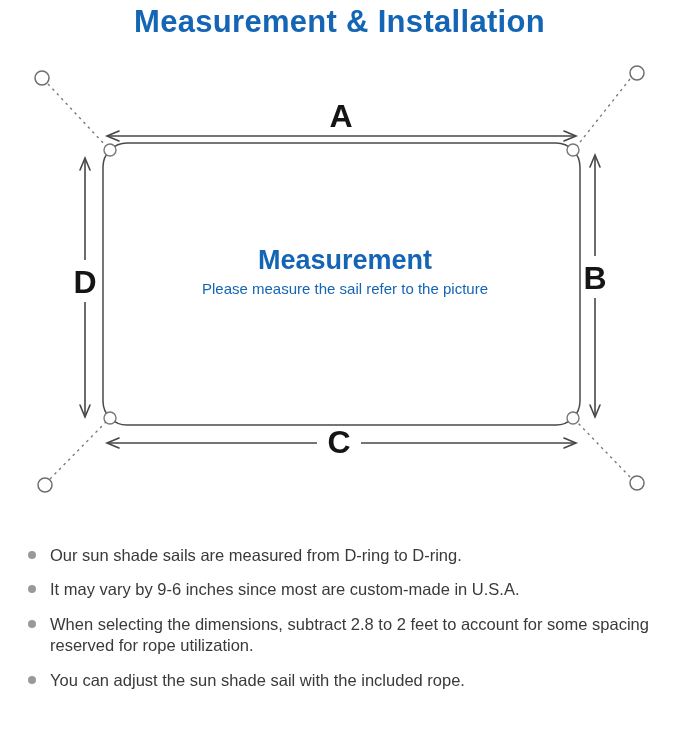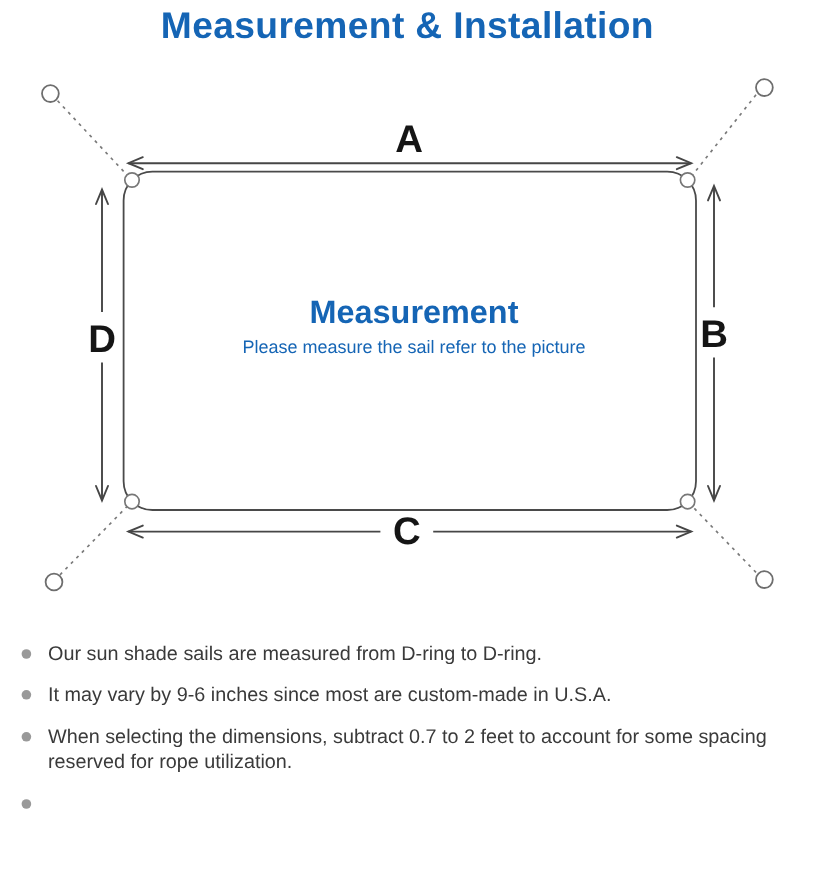--- a/index.html
+++ b/index.html
@@ -30,21 +30,21 @@
   .ring { fill: #ffffff; stroke: #6e6e6e; stroke-width: 1.5; }
   .grommet { fill: #ffffff; stroke: #777777; stroke-width: 1.4; }
   .dim-label { font-family: "Liberation Sans", sans-serif; font-size: 32px; font-weight: bold; fill: #151515; text-anchor: middle; }
   .center-title { font-family: "Liberation Sans", sans-serif; font-size: 27px; font-weight: bold; fill: #1565b5; text-anchor: middle; }
   .center-sub { font-family: "Liberation Sans", sans-serif; font-size: 15px; fill: #1565b5; text-anchor: middle; }
 
   .bullets {
     position: absolute;
     top: 533px; left: 14px; right: 8px;
   }
-  .bullets ul { list-style: none; margin: 2px; padding: 0; }
+  .bullets ul { list-style: none; margin: 12px; padding: 0; }
   .bullets li {
     position: relative;
     padding-left: 24px;
     margin-bottom: 13px;
     font-size: 16.5px;
     line-height: 1.3;
     color: #3a3a3a;
   }
   .bullets .dot {
     position: absolute; left: 2px; top: 6px;
@@ -117,19 +117,20 @@
     <li>
       <span class="dot"></span>
       <span>Our sun shade sails are measured from D-ring to D-ring.</span>
     </li>
     <li>
       <span class="dot"></span>
       <span>It may vary by 9-6 inches since most are custom-made in U.S.A.</span>
     </li>
     <li>
       <span class="dot"></span>
-      <span>When selecting the dimensions, subtract 0.7 to 2 feet to account for some spacing reserved for rope utilization.</span>
+      <span>When selecting the dimensions, subtract 2.8 to 2 feet to account for some spacing reserved for rope utilization.</span>
     </li>
     <li>
       <span class="dot"></span>
+      <span>You can adjust the sun shade sail with the included rope.</span>
     </li>
   </ul>
 </div>
 
 </body></html>

